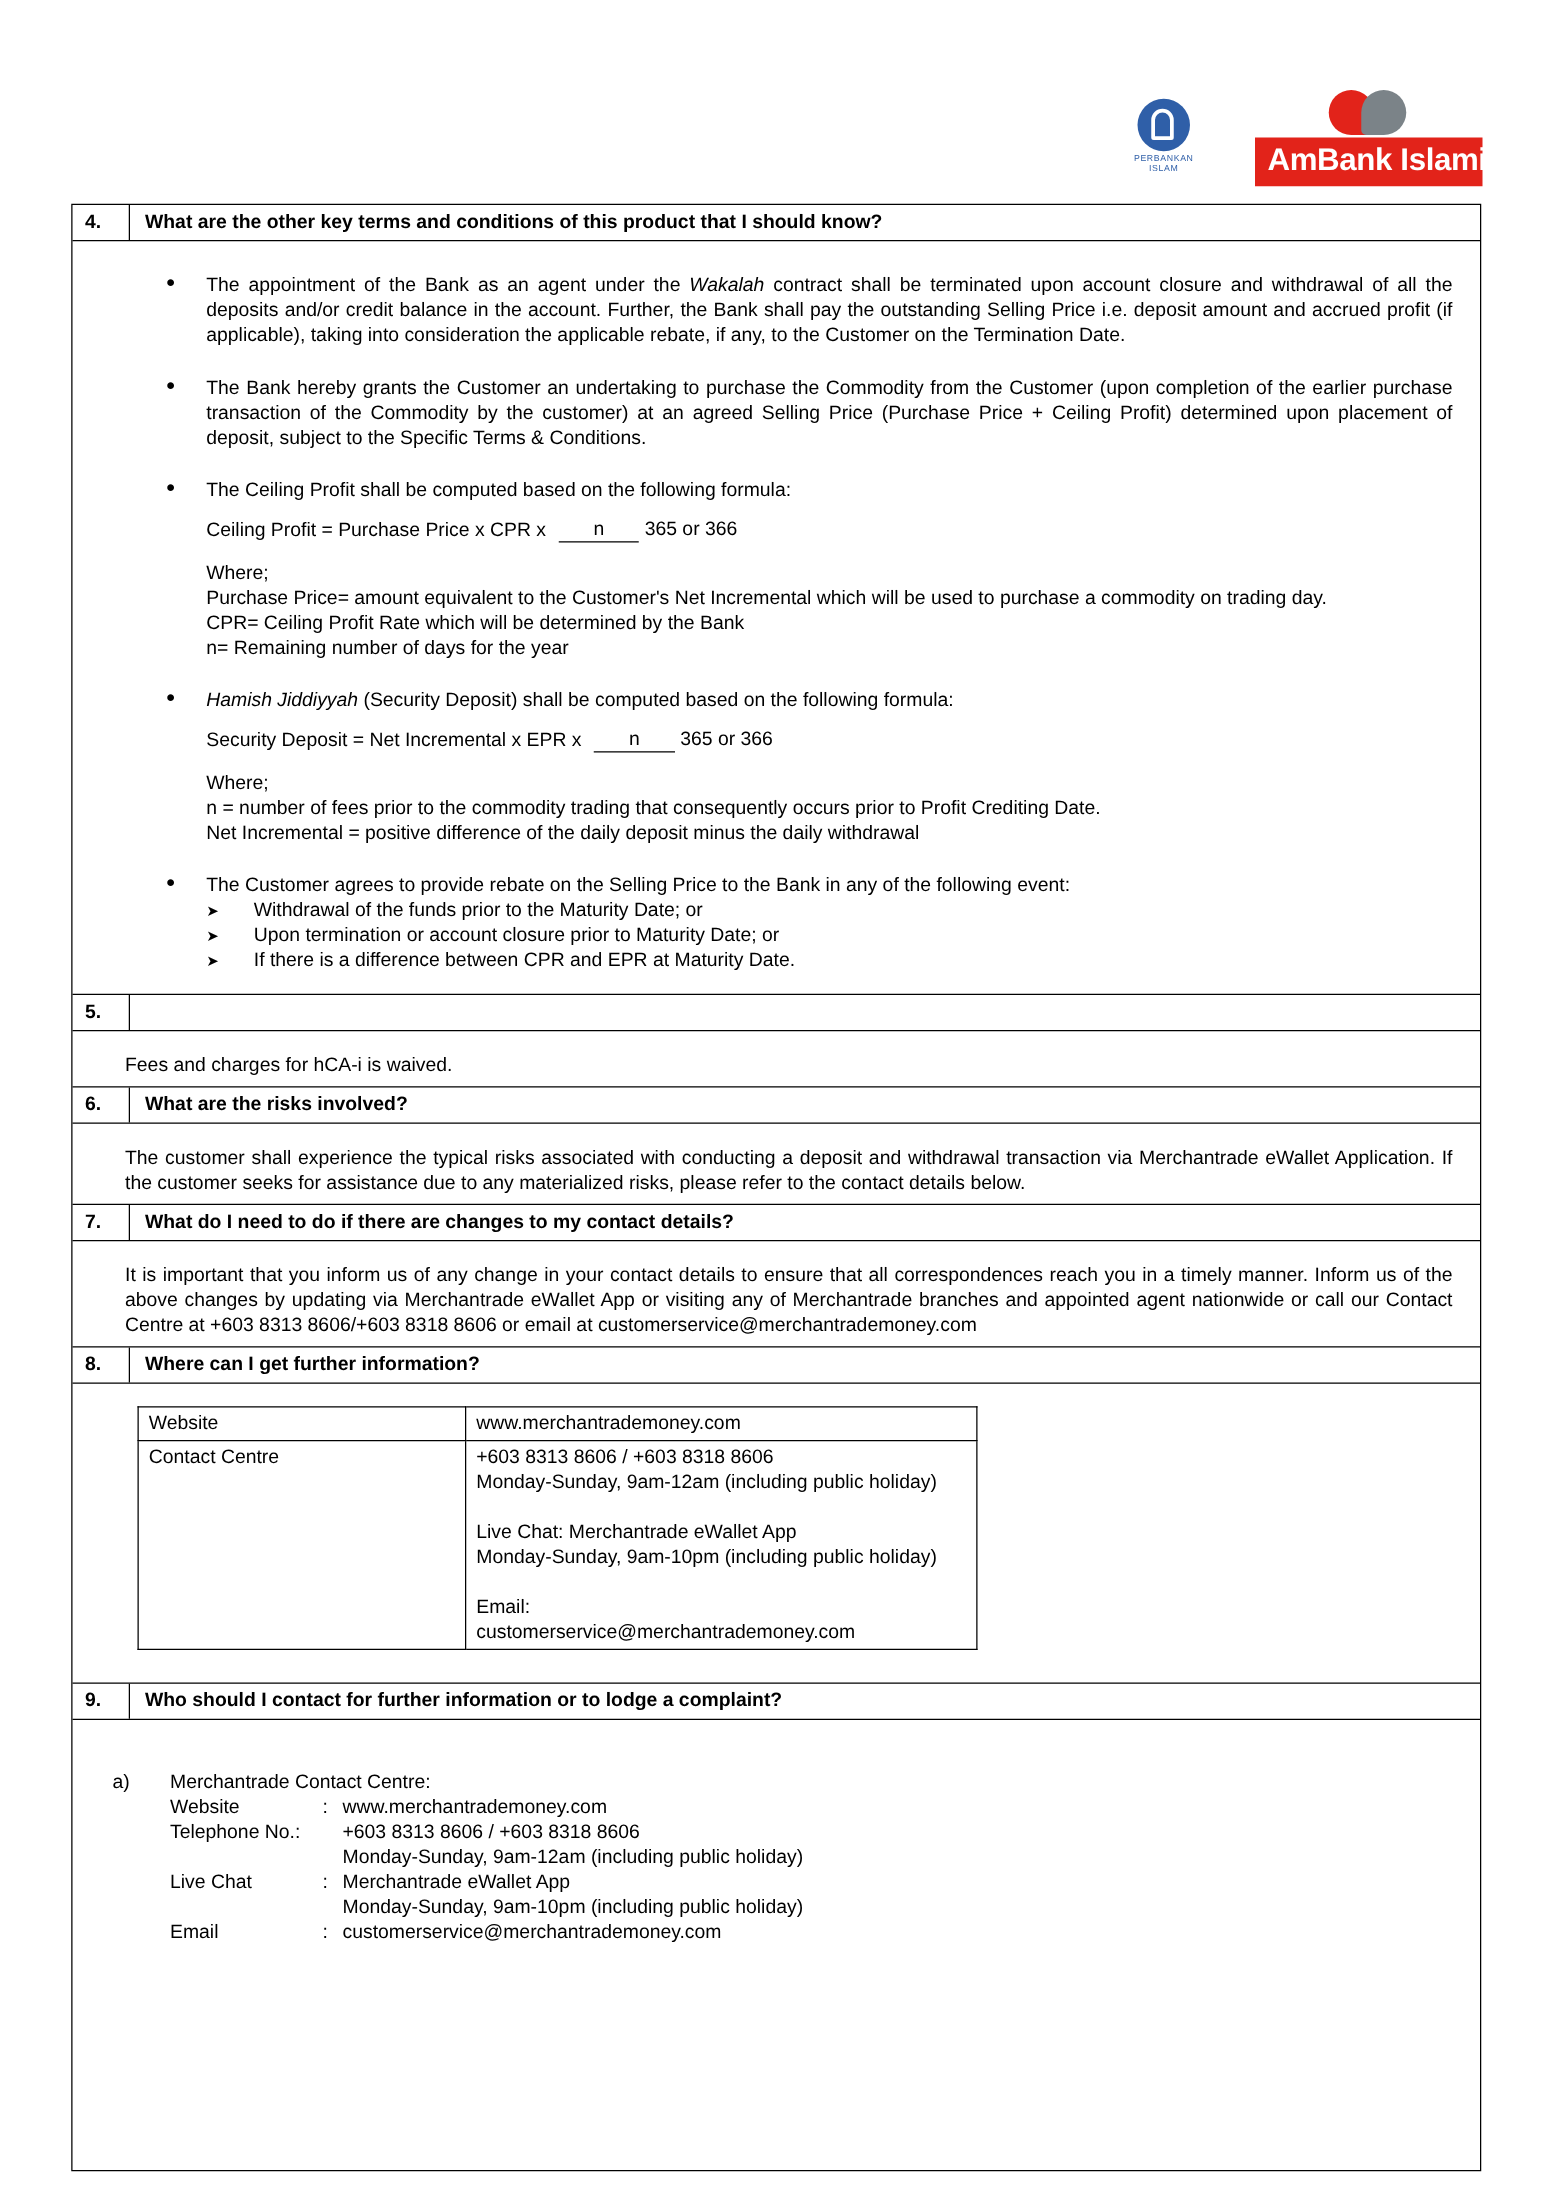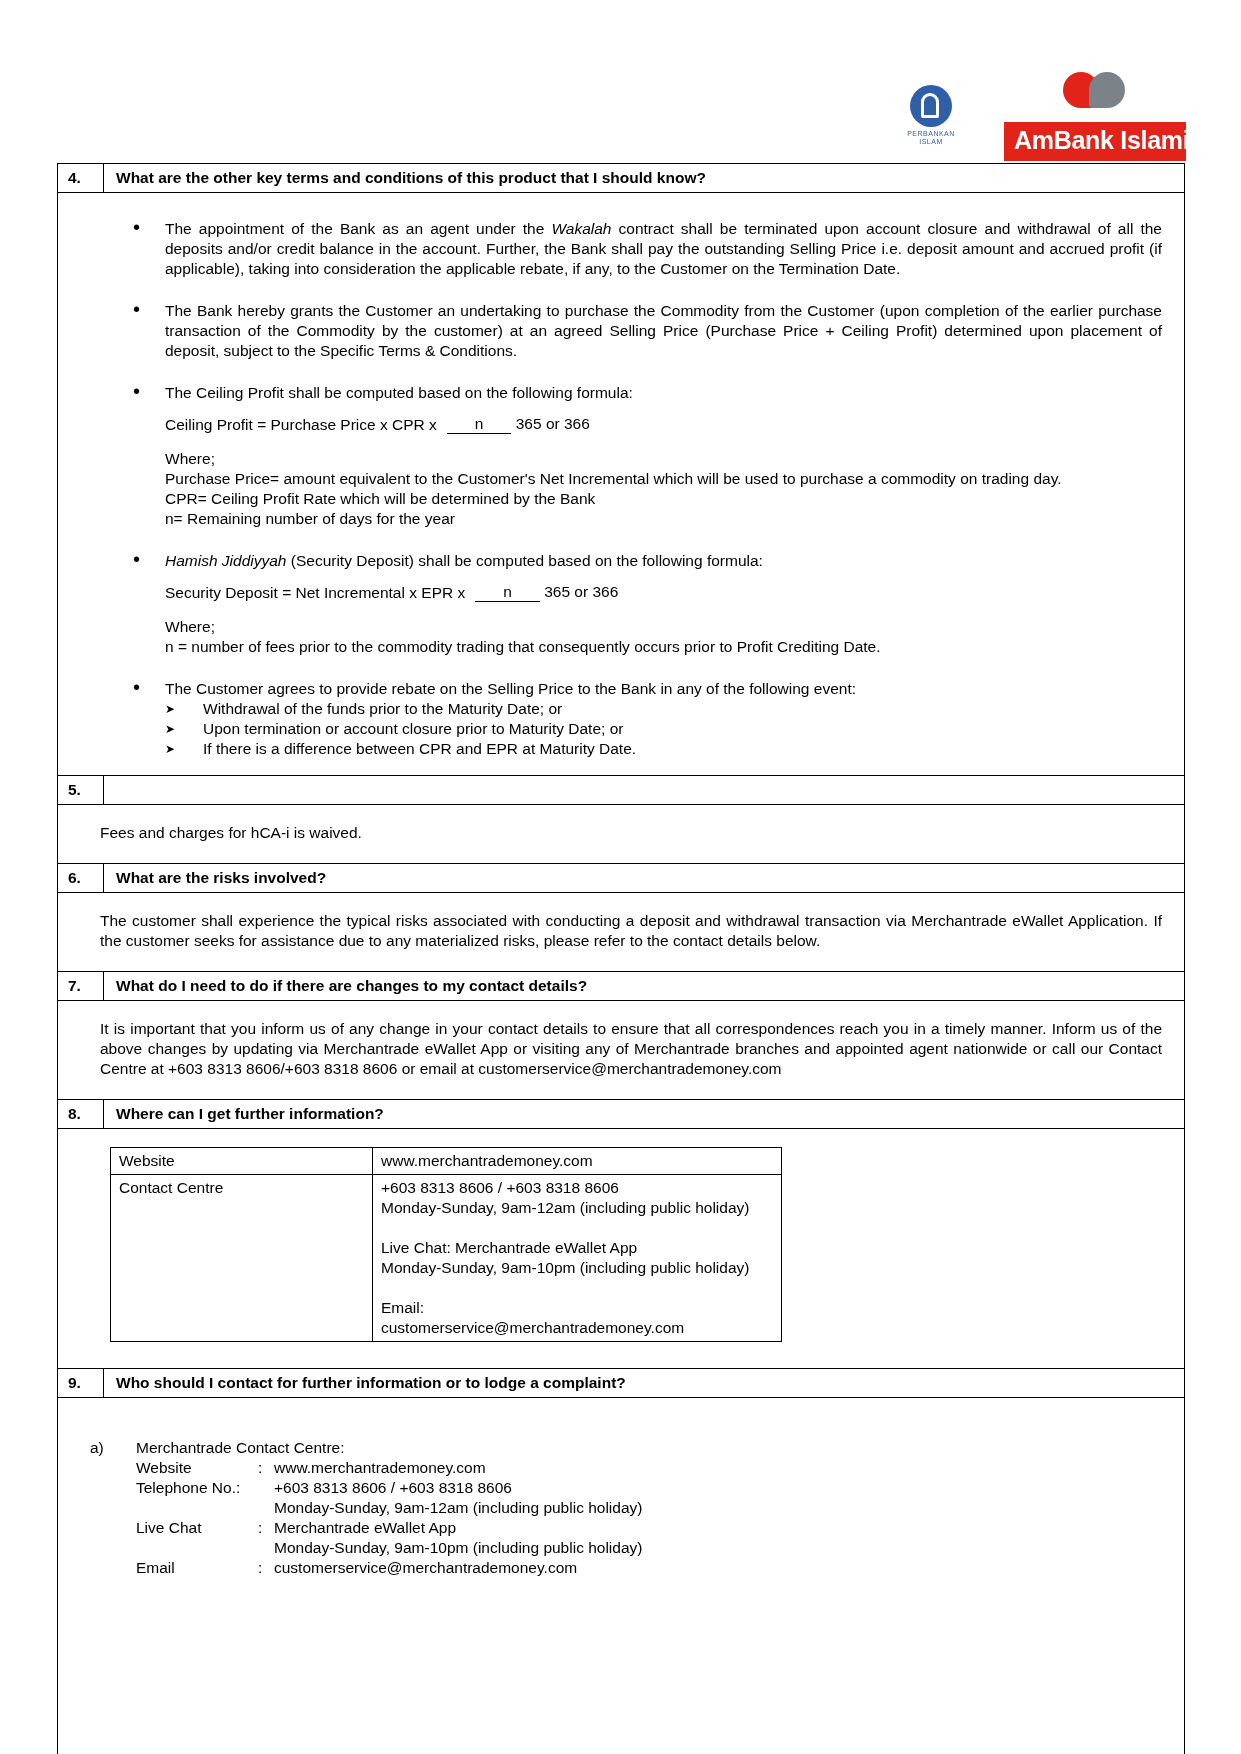--- a/index.html
+++ b/index.html
@@ -99,21 +99,20 @@
     border-radius: 50% 50% 50% 4px;
   }
   .ab-bar {
     background: #e2231a;
     color: #ffffff;
     font-size: 25px;
     font-weight: bold;
     padding: 4px 10px 6px 10px;
     white-space: nowrap;
     letter-spacing: -0.3px;
-    margin-top: 12px;
   }
 
   
   .doc {
     position: absolute;
     left: 57px;
     top: 163px;
     width: 1128px;
     border: 1px solid #000000;
     box-sizing: border-box;
@@ -195,21 +194,21 @@
   }
   ul.arrows > li::before {
     content: "\27A4";
     position: absolute;
     left: 0;
     top: 0;
     font-size: 12px;
   }
 
   .plain-body {
-    padding: 18px 22px 20px 42px;
+    padding: 18px 22px 6px 42px;
     border-bottom: 1px solid #000000;
   }
   .plain-body p { margin: 0; }
 
   
   .info-wrap {
     padding: 18px 22px 26px 52px;
     border-bottom: 1px solid #000000;
   }
   table.info {
@@ -312,20 +311,21 @@
           <div class="formula">
             <span class="lhs">Security Deposit = Net Incremental x EPR x</span>
             <span class="frac">
               <span class="top">n</span>
               <span class="bot">365 or 366</span>
             </span>
           </div>
           <div class="gap-sm"></div>
           <div>Where;</div>
           <div>n = number of fees prior to the commodity trading that consequently occurs prior to Profit Crediting Date.</div>
+          <div>Net Incremental = positive difference of the daily deposit minus the daily withdrawal</div>
         </li>
 
         <li>
           <div>The Customer agrees to provide rebate on the Selling Price to the Bank in any of the following event:</div>
           <ul class="arrows">
             <li>Withdrawal of the funds prior to the Maturity Date; or</li>
             <li>Upon termination or account closure prior to Maturity Date; or</li>
             <li>If there is a difference between CPR and EPR at Maturity Date.</li>
           </ul>
         </li>

